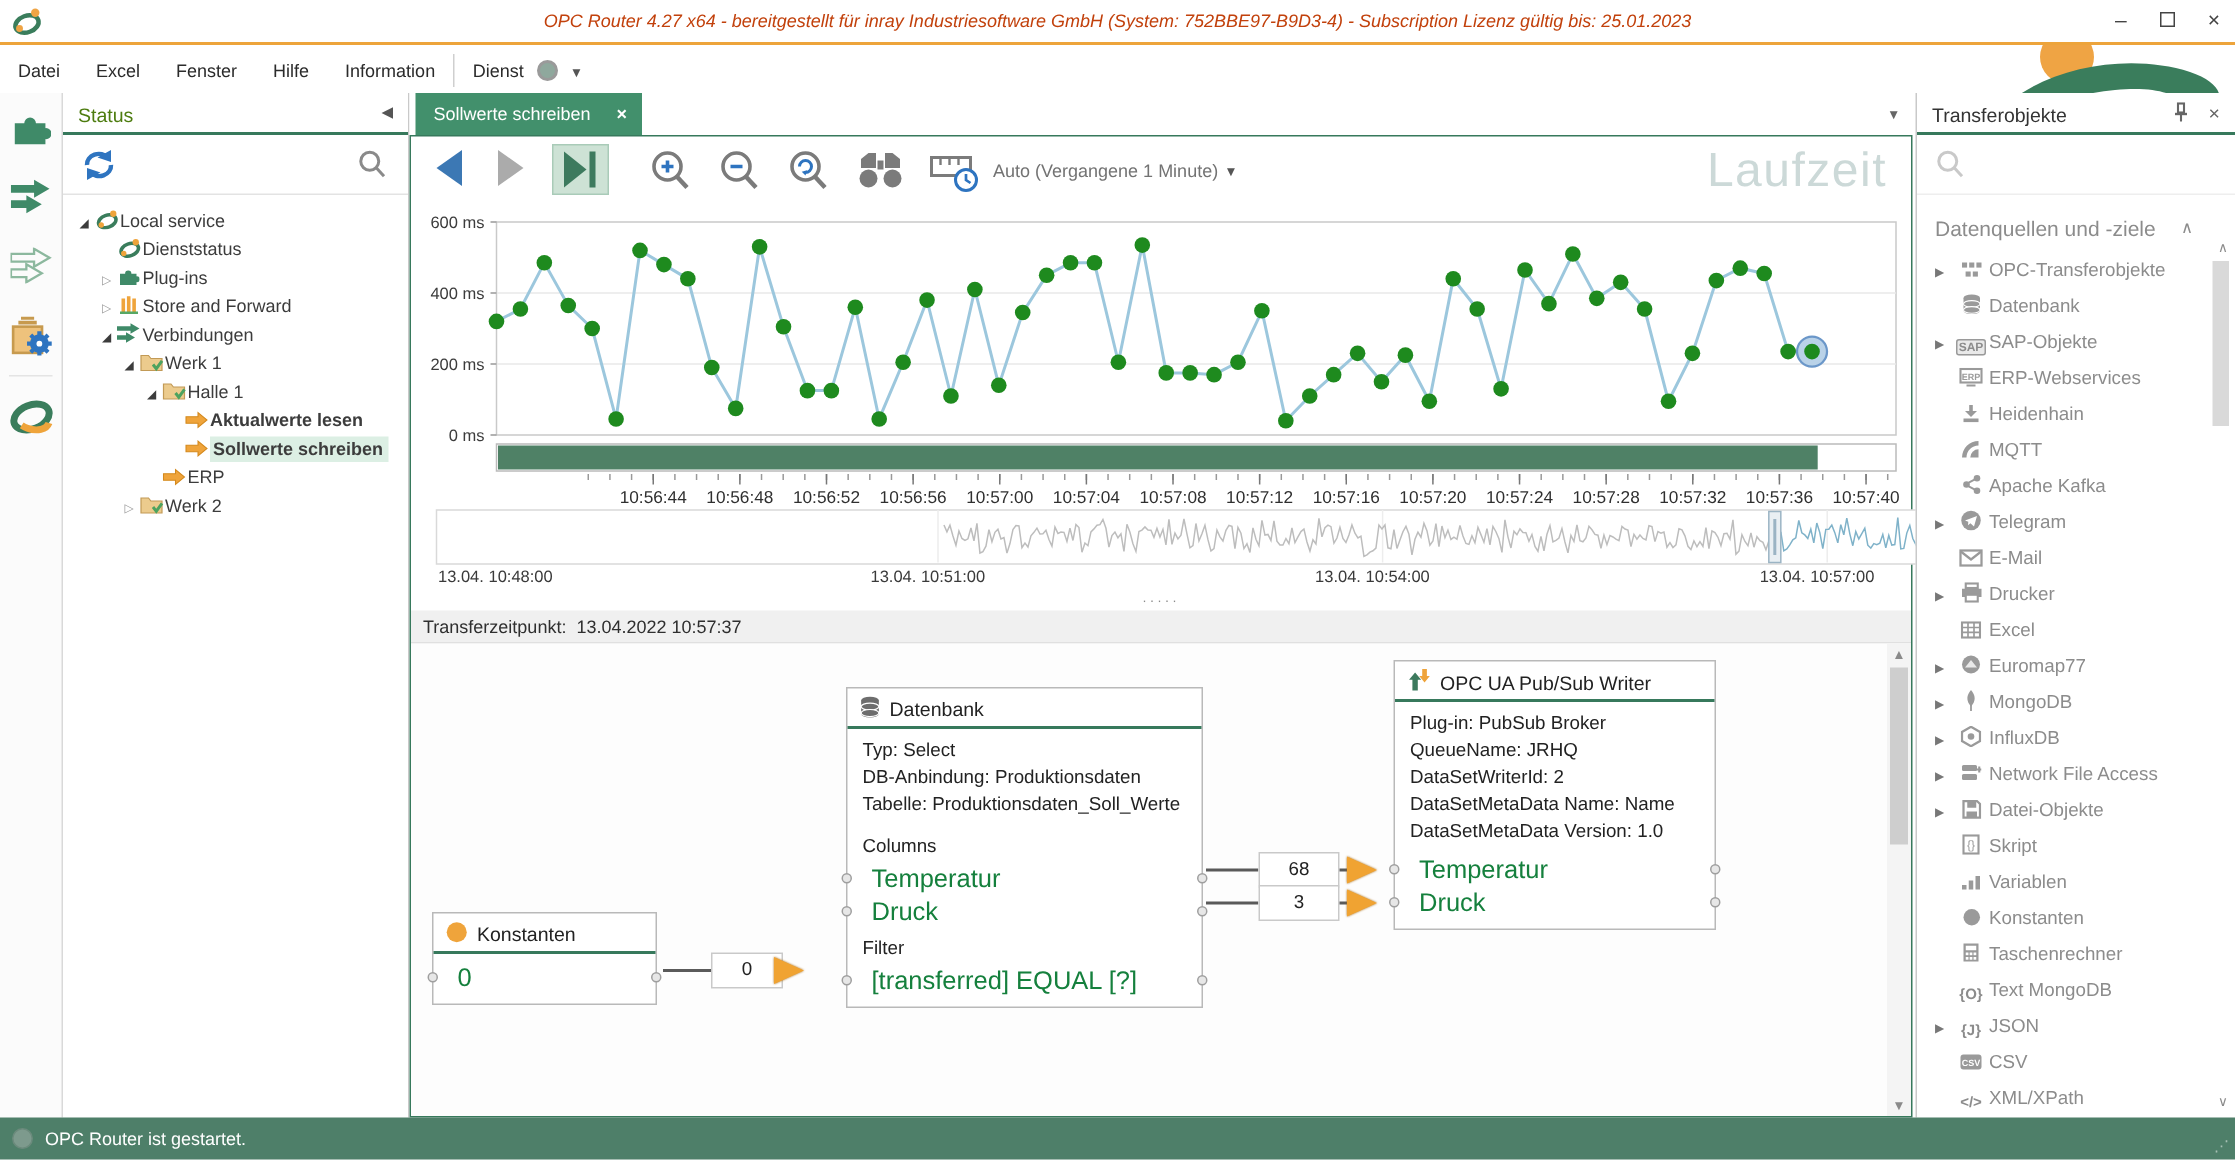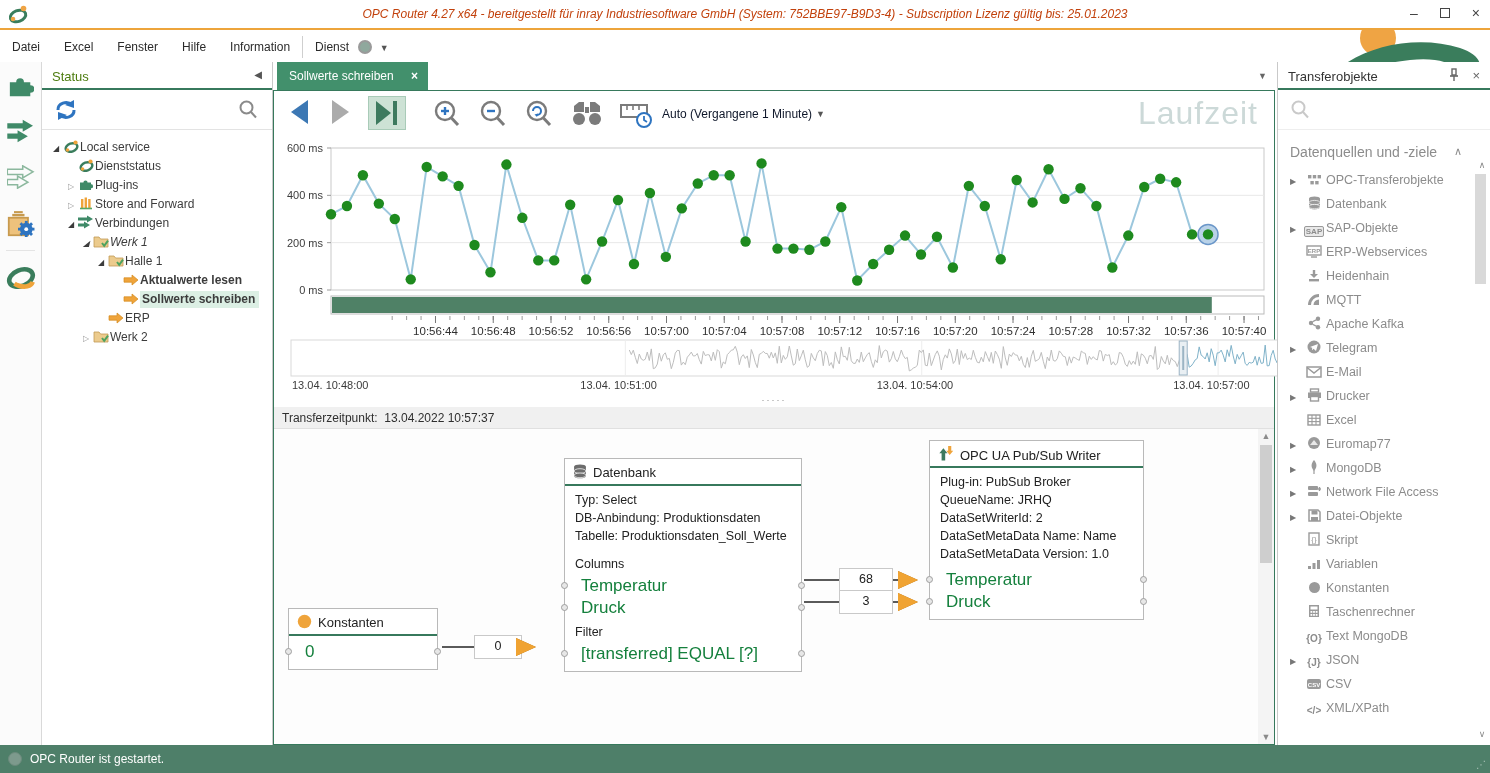--- a/index.html
+++ b/index.html
@@ -50,21 +50,21 @@
                 padding:7px 10px 0 12px; font-size:12px; }
   #tab-active .tab-close { margin-left:14px; color:#fff; font-size:12px; font-weight:bold; }
   #tabstrip-caret { position:absolute; right:8px; top:9px; color:#666; font-size:9px; }
 
   #doc { position:absolute; left:273px; top:90px; width:1002px; height:655px; background:#fff;
          border:1px solid #37795c; }
 
   
   #chart-toolbar { position:absolute; left:0; top:0; width:100%; height:47px; }
   .tb { position:absolute; top:8px; display:flex; align-items:center; justify-content:center; }
-  #rangebar-label { font-size:12px; color:#0f172a; }
+  #rangebar-label { font-size:12px; color:#737373; }
   #watermark { position:absolute; right:16px; top:4px; font-size:32px; color:#ccd9d8; letter-spacing:1px; }
 
   #chart-block { position:absolute; left:0; top:47px; width:1000px; height:200px; }
   #overview-block { position:absolute; left:16px; top:248px; width:1000px; height:60px; }
   .ov-label { position:absolute; top:40px; font-size:11px; color:#3a3a3a; white-space:nowrap; }
 
   #splitter { position:absolute; left:0; top:306px; width:100%; height:10px; text-align:center;
               color:#8a8a8a; font-size:9px; letter-spacing:2px; line-height:6px; }
   #transferbar { position:absolute; left:0; top:316px; width:100%; height:22px; background:#f0f0f0;
                  border-bottom:1px solid #e0e0e0; font-size:12px; color:#2f2f2f; padding:4px 0 0 8px; }
@@ -246,21 +246,21 @@
       <div class="tree-row" style="padding-left: 23px;"><span class="exp collapsed">▷</span><span class="ticon"><svg width="14" height="14" viewBox="0 0 14 14">
             <rect x="2" y="3" width="2.4" height="9" fill="#efa43b"></rect>
             <rect x="5.6" y="1.5" width="2.4" height="10.5" fill="#efa43b"></rect>
             <rect x="9.2" y="3" width="2.4" height="9" fill="#efa43b"></rect>
             <path d="M1 12.5h12" stroke="#57a865" stroke-width="1.6"></path>
           </svg></span><span class="lbl">Store and Forward</span></div>
       <div class="tree-row" style="padding-left: 23px;"><span class="exp ">◢</span><span class="ticon"><svg width="16" height="14" viewBox="0 0 16 14">
             <path d="M0 2.5h9V.5l6 3.5-6 3.5v-2H0z" fill="#3f8a68"></path>
             <path d="M0 8.5h6v-2l6 3.5-6 3.5v-2H0z" fill="#3f8a68"></path>
           </svg></span><span class="lbl">Verbindungen</span></div>
-      <div class="tree-row" style="padding-left: 38px; font-style: italic;"><span class="exp ">◢</span><span class="ticon"><svg width="17" height="13" viewBox="0 0 17 13">
+      <div class="tree-row" style="padding-left: 38px;"><span class="exp ">◢</span><span class="ticon"><svg width="17" height="13" viewBox="0 0 17 13">
             <path d="M1 2 h5 l1.6 2 H15 v8 H1 Z" fill="#eccb8d" stroke="#c29a56" stroke-width="0.8"></path>
             <path d="M9 8 l2.2 2.8 L15 5.6" stroke="#4da35f" stroke-width="2" fill="none"></path>
           </svg></span><span class="lbl">Werk 1</span></div>
       <div class="tree-row" style="padding-left: 53px;"><span class="exp ">◢</span><span class="ticon"><svg width="17" height="13" viewBox="0 0 17 13">
             <path d="M1 2 h5 l1.6 2 H15 v8 H1 Z" fill="#eccb8d" stroke="#c29a56" stroke-width="0.8"></path>
             <path d="M9 8 l2.2 2.8 L15 5.6" stroke="#4da35f" stroke-width="2" fill="none"></path>
           </svg></span><span class="lbl">Halle 1</span></div>
       <div class="tree-row" style="padding-left: 68px; font-weight: bold;"><span class="exp "></span><span class="ticon"><svg width="16" height="12" viewBox="0 0 16 12">
             <path d="M1 3.8 h8 V1 l6 5 -6 5 V8.2 H1 Z" fill="#efa43b" stroke="#d4891d" stroke-width="0.7"></path>
           </svg></span><span class="lbl">Aktualwerte lesen</span></div>
@@ -689,20 +689,24 @@
           </svg></span><span>Excel</span></div>
       <div class="tp-item"><span class="exp">▶</span><span class="licon"><svg width="14" height="14" viewBox="0 0 14 14">
             <circle cx="7" cy="7" r="6" fill="#9a9a9a"></circle>
             <path d="M3 9 L7 4 L11 9 Z" fill="#e9e9e9"></path>
           </svg></span><span>Euromap77</span></div>
       <div class="tp-item"><span class="exp">▶</span><span class="licon"><svg width="8" height="14" viewBox="0 0 8 14">
             <path d="M4 0 C7 3.5 7.5 7 4 11 C0.5 7 1 3.5 4 0 Z" fill="#9a9a9a"></path>
             <line x1="4" y1="10" x2="4" y2="14" stroke="#9a9a9a" stroke-width="1.2"></line>
           </svg></span><span>MongoDB</span></div>
       <div class="tp-item"><span class="exp">▶</span><span class="licon"><svg width="14" height="14" viewBox="0 0 14 14">
+            <path d="M7 0.5 L13 4 V10 L7 13.5 L1 10 V4 Z" fill="none" stroke="#9a9a9a" stroke-width="1.5"></path>
+            <circle cx="7" cy="7" r="2.2" fill="#9a9a9a"></circle>
+          </svg></span><span>InfluxDB</span></div>
+      <div class="tp-item"><span class="exp">▶</span><span class="licon"><svg width="14" height="14" viewBox="0 0 14 14">
             <rect x="1" y="2" width="10" height="4" rx="1" fill="#9a9a9a"></rect>
             <rect x="1" y="8" width="10" height="4" rx="1" fill="#9a9a9a"></rect>
             <line x1="12.5" y1="3" x2="12.5" y2="7" stroke="#9a9a9a" stroke-width="1.4"></line>
             <line x1="10.5" y1="5" x2="14" y2="5" stroke="#9a9a9a" stroke-width="1.4"></line>
           </svg></span><span>Network File Access</span></div>
       <div class="tp-item"><span class="exp">▶</span><span class="licon"><svg width="13" height="13" viewBox="0 0 13 13">
             <path d="M1 1 h9 l2 2 v9 H1 Z" fill="none" stroke="#9a9a9a" stroke-width="1.5"></path>
             <rect x="3.5" y="1.5" width="6" height="4" fill="#9a9a9a"></rect>
             <rect x="3" y="8" width="7" height="4" fill="#9a9a9a"></rect>
           </svg></span><span>Datei-Objekte</span></div>

